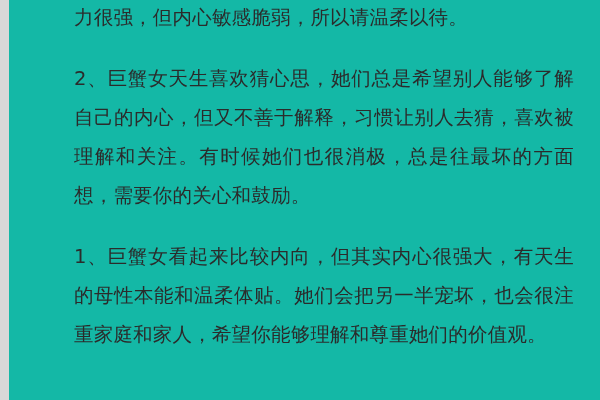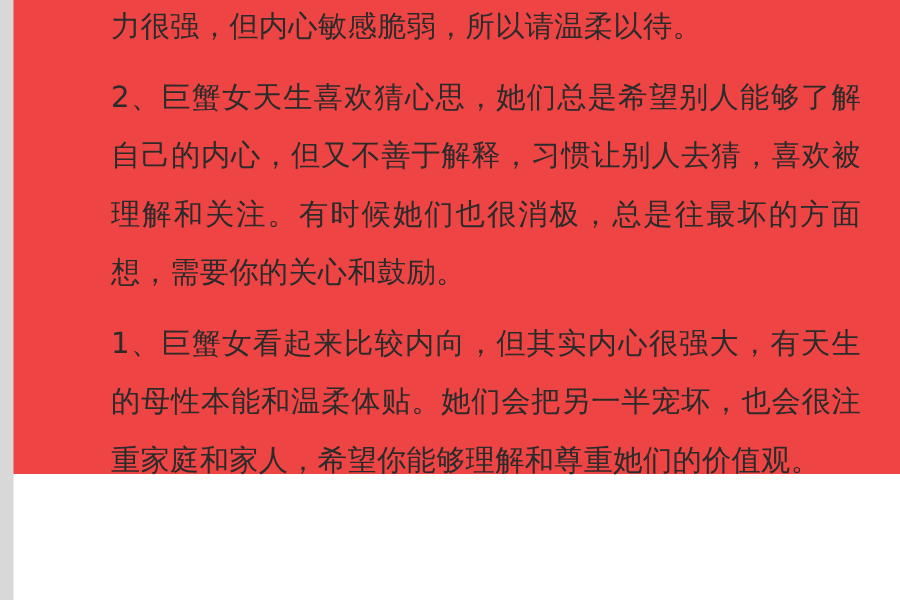--- a/index.html
+++ b/index.html
@@ -9,22 +9,22 @@
   body {
     width: 600px;
     height: 400px;
     background: #ffffff;
     font-family: "Liberation Sans", sans-serif;
     overflow: hidden;
   }
   .page {
     position: relative;
     width: 600px;
-    height: 316px;
-    background: #ef4444;
+    height: 400px;
+    background: #14b8a6;
     box-sizing: border-box;
   }
   .left-rule {
     position: absolute;
     left: 0;
     top: 0;
     width: 9px;
     height: 400px;
     background: #d8d8d8;
   }
@@ -44,21 +44,21 @@
     letter-spacing: 0.2px;
     text-align: justify;
     text-justify: inter-character;
     margin: 0;
     word-break: break-all;
   }
   .para.first {
     margin-top: -2px;
   }
   .para + .para {
-    margin-top: 8px;
+    margin-top: 22px;
   }
   .para.clipped {
     height: 24px;
     overflow: hidden;
   }
 </style>
 </head>
 <body>
 
 <div class="page">

